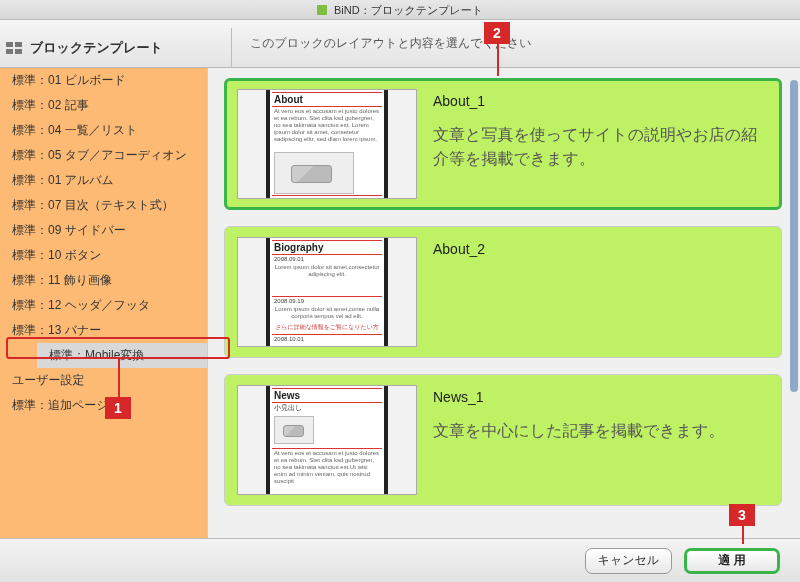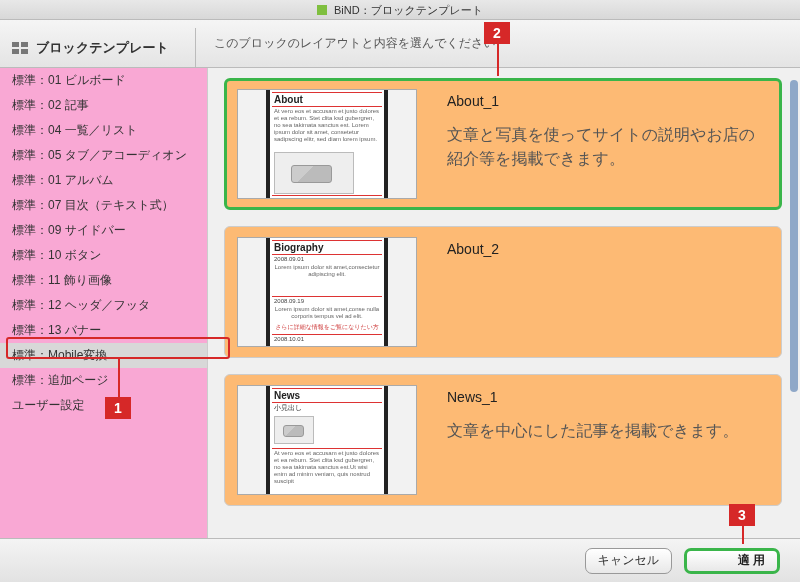--- a/index.html
+++ b/index.html
@@ -27,24 +27,24 @@
     background:#7fbf3f; margin-right:4px; vertical-align:middle;
     position:relative; top:-1px;
   }
   .header {
     height: 48px;
     background: linear-gradient(#f5f5f5,#e4e4e4);
     border-bottom: 1px solid #bbb;
     display:flex;
   }
   .header-left {
-    width: 196px;
+    width: 232px;
     border-right:1px solid #bbb;
     display:flex; align-items:center;
-    padding-left:12px;
+    padding-left:6px;
     font-size:13px;
     color:#333;
     font-weight:bold;
     margin-top:8px;
   }
   .header-left .grid-icon {
     display:inline-block; width:16px; height:12px; margin-right:8px;
     background:
       linear-gradient(#777,#777), linear-gradient(#777,#777),
       linear-gradient(#777,#777), linear-gradient(#777,#777);
@@ -58,47 +58,48 @@
     color:#555; font-size:12px;
   }
   .content {
     display:flex;
     height: calc(582px - 20px - 48px - 44px);
   }
   .sidebar {
     width:208px;
     border-right:1px solid #ccc;
     overflow-y:auto;
-    background:#f9a8d4;
+    background:#fdba74;
   }
   .sidebar-item {
     padding:4px 12px;
     font-size:12px;
     color:#333;
     cursor:pointer;
     white-space:nowrap;
   }
   .sidebar-item.selected {
     background:#d8d8d8;
+    margin-left:37px;
   }
   .main {
     flex:1;
     padding:10px 18px 10px 16px;
     overflow-y:auto;
     background:#f0f0f0;
     position:relative;
   }
   .card {
-    background:#fdba74;
+    background:#bef264;
     border:1px solid #ccc;
     border-radius:6px;
     padding:10px 12px;
     margin-bottom:16px;
     display:flex;
-    gap:18px;
+    gap:4px;
     min-height:120px;
   }
   .card.selected {
     border:3px solid #3ab54a;
     padding:8px 10px;
   }
   .thumb {
     width:180px;
     min-height:110px;
     border:1px solid #aaa;
@@ -155,21 +156,20 @@
     background:linear-gradient(#fff,#e8e8e8);
     font-size:12px; color:#333;
     cursor:pointer;
     padding:0 12px;
   }
   .btn.primary {
     min-width:96px;
     border:3px solid #3ab54a;
     font-weight:bold;
     color:#222;
-    text-align:right;
   }
   
   .callout-box {
     position:absolute; border:2px solid #d62828;
     pointer-events:none;
   }
   .callout-badge {
     position:absolute;
     background:#d62828; color:#fff;
     width:26px; height:22px;
@@ -216,22 +216,22 @@
     <div class="sidebar-item"><span>標準：04 一覧／リスト</span></div>
     <div class="sidebar-item"><span>標準：05 タブ／アコーディオン</span></div>
     <div class="sidebar-item"><span>標準：01 アルバム</span></div>
     <div class="sidebar-item"><span>標準：07 目次（テキスト式）</span></div>
     <div class="sidebar-item"><span>標準：09 サイドバー</span></div>
     <div class="sidebar-item"><span>標準：10 ボタン</span></div>
     <div class="sidebar-item"><span>標準：11 飾り画像</span></div>
     <div class="sidebar-item"><span>標準：12 ヘッダ／フッタ</span></div>
     <div class="sidebar-item"><span>標準：13 バナー</span></div>
     <div class="sidebar-item selected"><span>標準：Mobile変換</span></div>
+    <div class="sidebar-item"><span>ユーザー設定</span></div>
     <div class="sidebar-item"><span>標準：追加ページ</span></div>
-    <div class="sidebar-item"><span>ユーザー設定</span></div>
   </div>
 
   <div class="main">
 
     <div class="card selected">
       <div class="thumb">
         <div class="frame">
           <div class="redline" style="top:2px;"></div>
           <div class="htitle">About</div>
           <div class="redline" style="top:16px;"></div>

